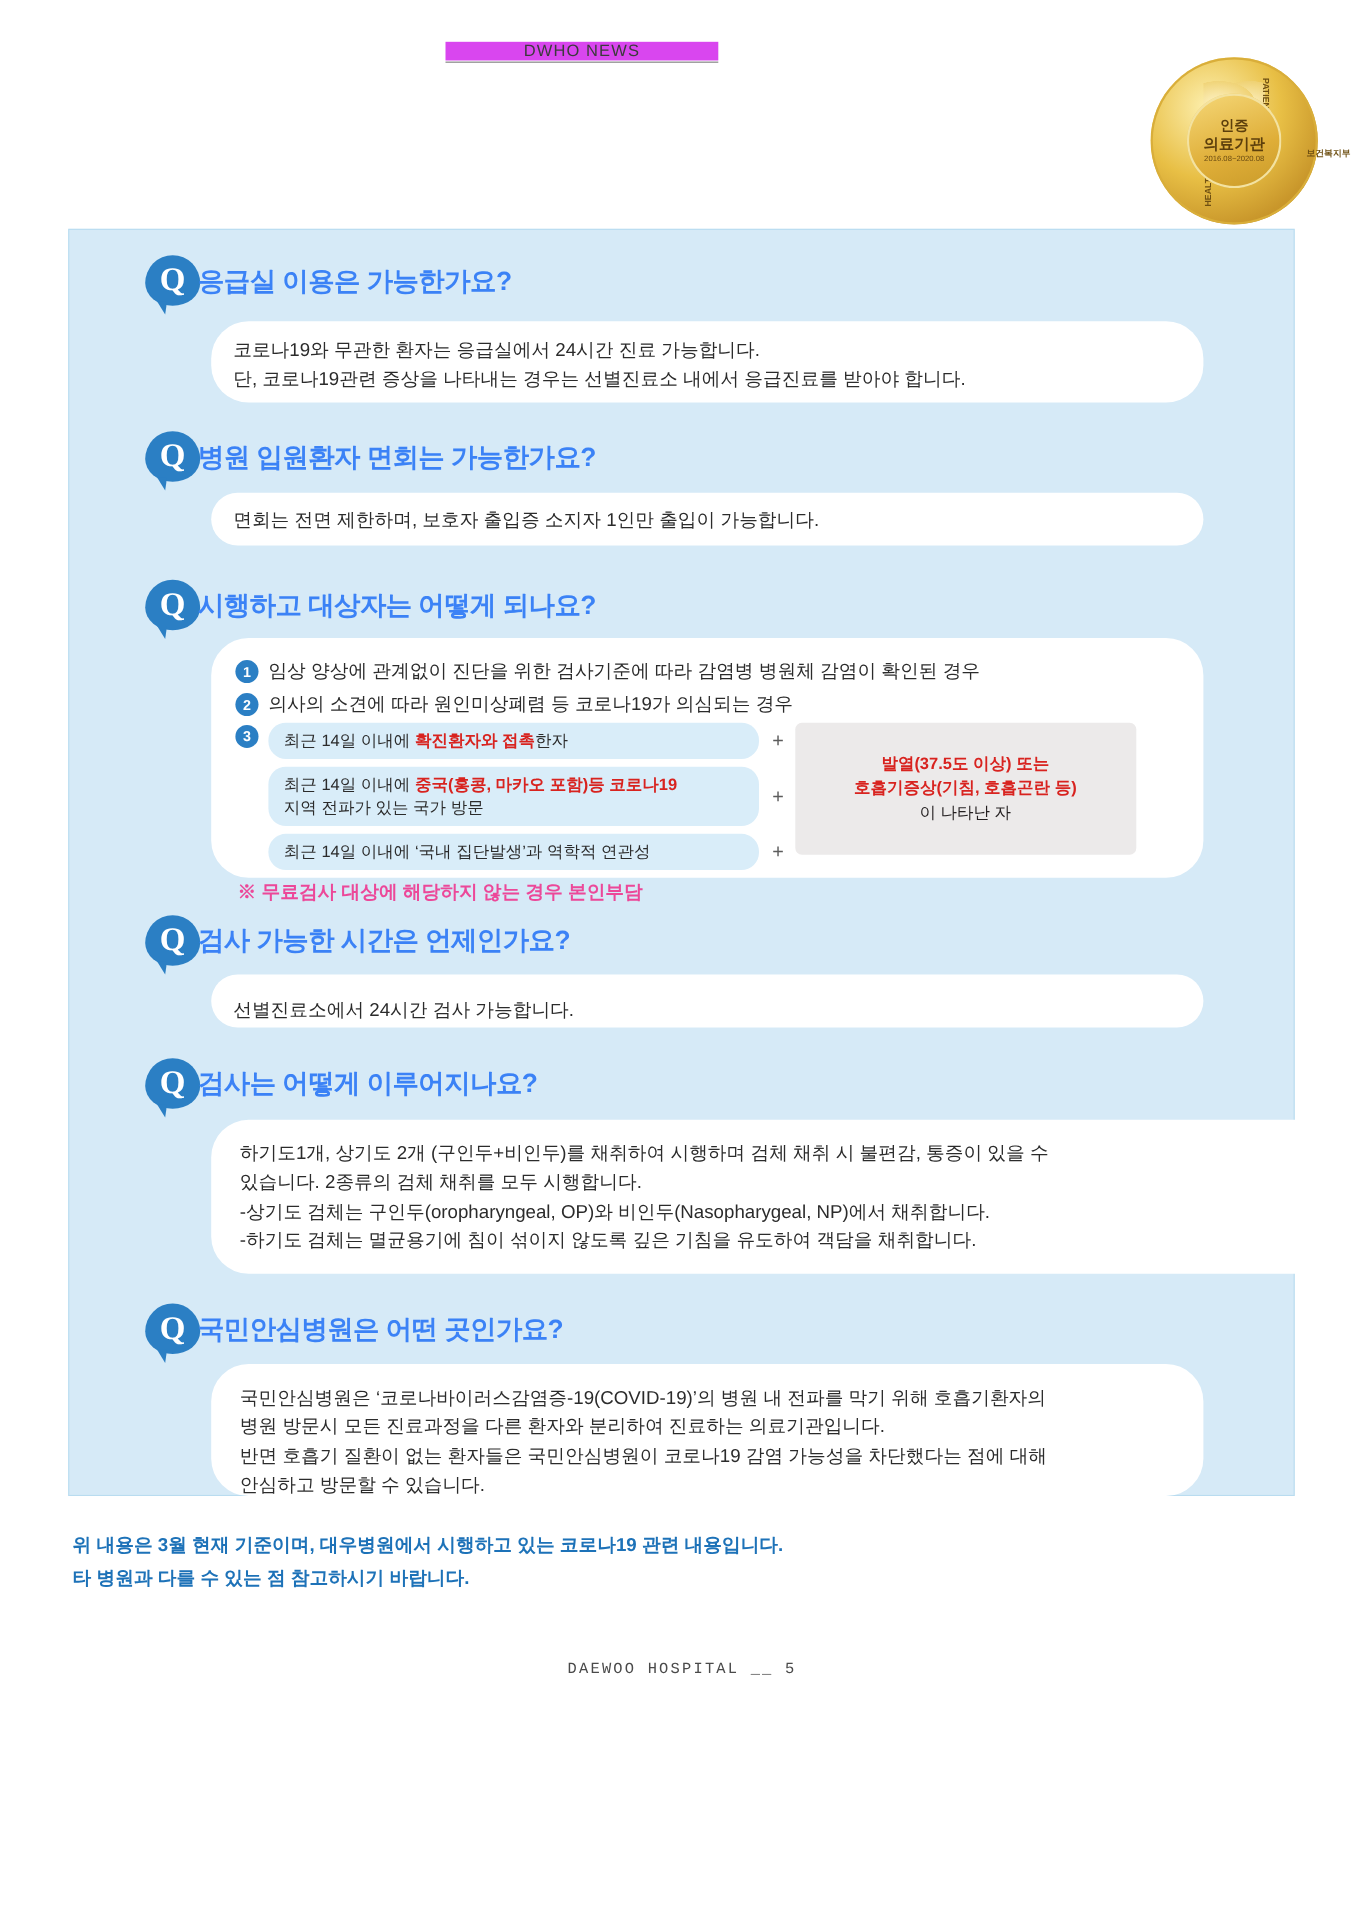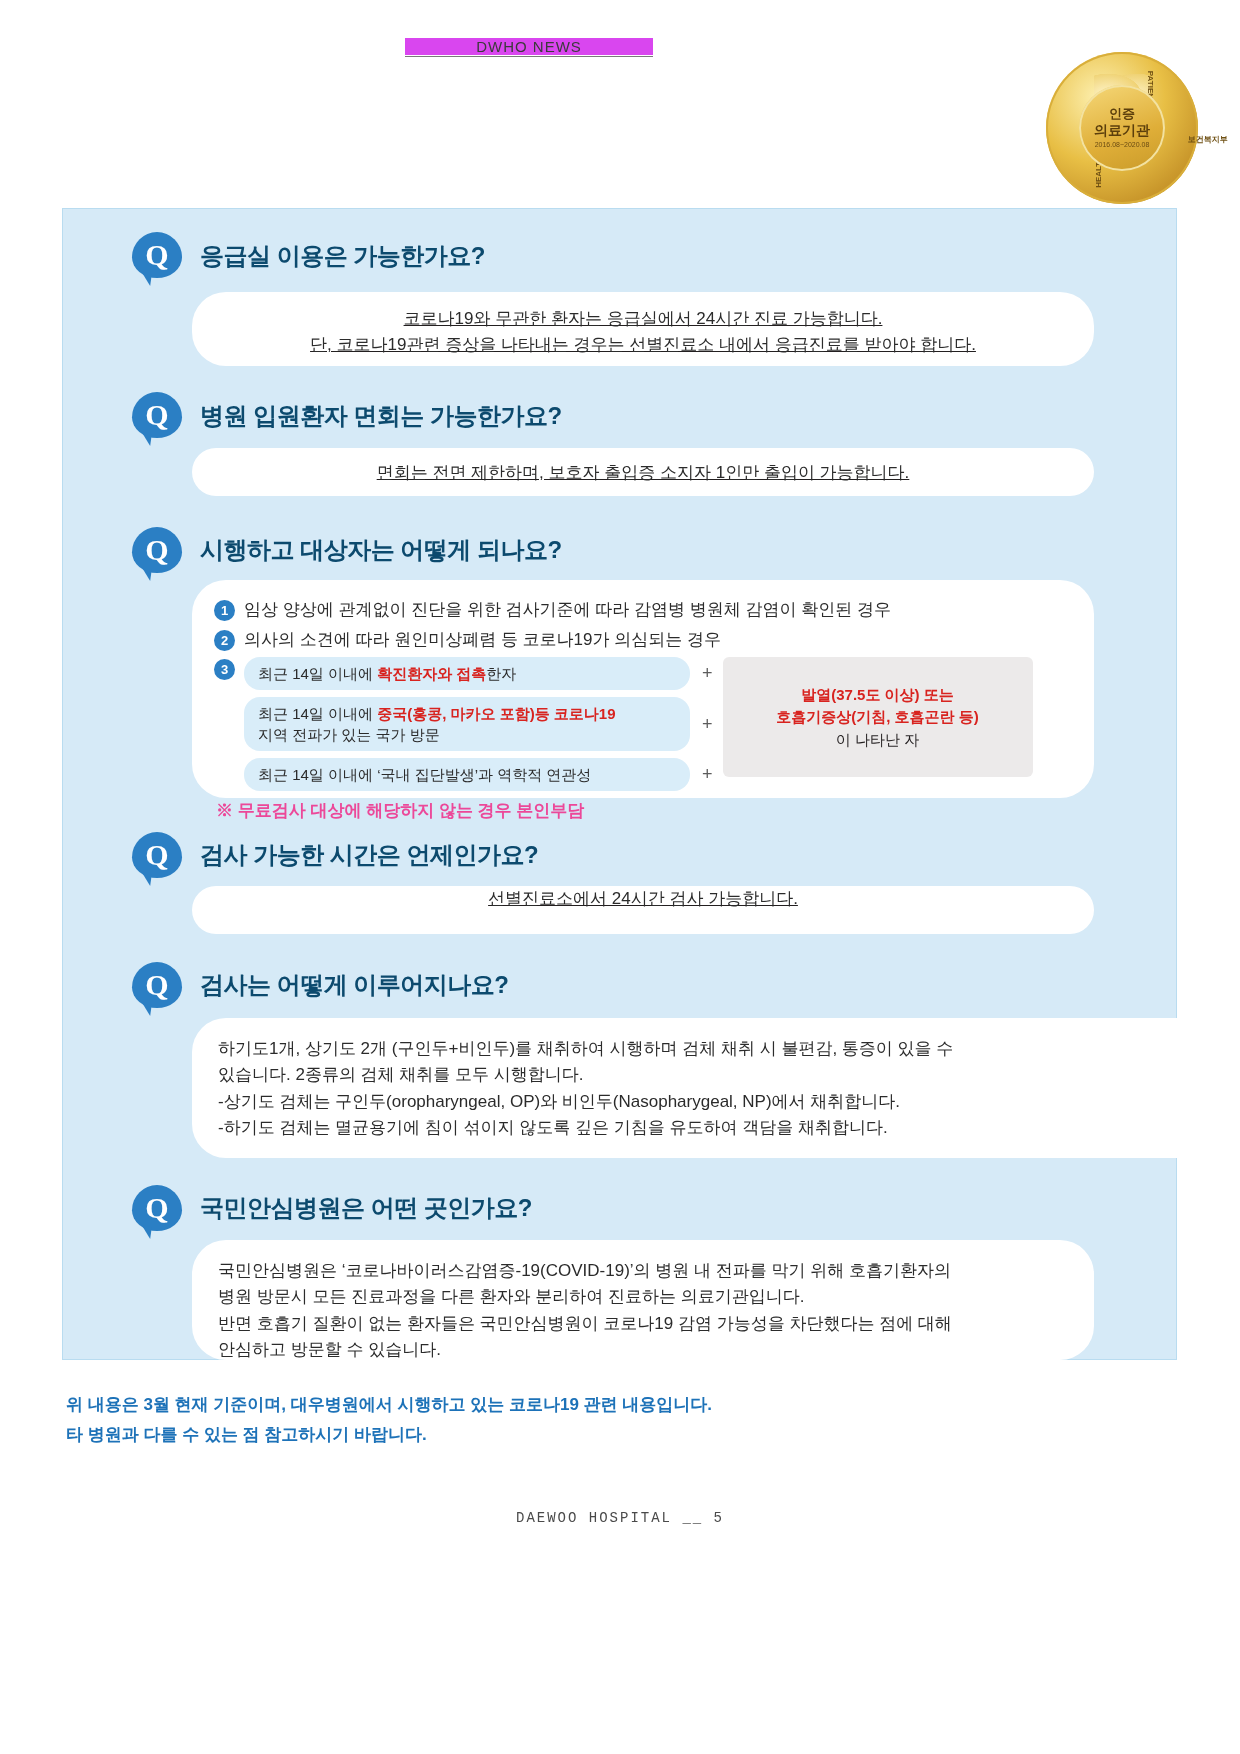--- a/index.html
+++ b/index.html
@@ -72,29 +72,29 @@
     display:flex; align-items:center; justify-content:center;
     font-family:"Liberation Serif", serif;
   }
   .qbubble:after {
     content:""; position:absolute; left:10px; bottom:-8px;
     border-left:9px solid transparent; border-right:0 solid transparent;
     border-top:12px solid #2b7fc4;
     transform:skewX(-8deg);
   }
   .qtext {
-    position:absolute; left:200px; font-size:24px; font-weight:bold; color:#0c4a6e;
+    position:absolute; left:180px; font-size:24px; font-weight:bold; color:#3b82f6;
     letter-spacing:-0.5px; white-space:nowrap;
   }
 
   .abox {
     position:absolute; background:#ffffff; border-radius:34px;
     box-sizing:border-box;
   }
-  .abox.center { text-align:center;text-decoration:underline; }
+  .abox.center { text-align:left; }
   .abox p { margin:0; font-size:17px; line-height:1.55; color:#2b2b2b; }
 
   
   .numlist { position:absolute; }
   .numitem { display:flex; align-items:flex-start; margin-bottom:5px; }
   .numcircle {
     width:21px; height:21px; border-radius:50%; background:#2b7fc4; color:#fff;
     font-size:13px; font-weight:bold; display:flex; align-items:center; justify-content:center;
     flex:0 0 21px; margin-top:2px;
   }
@@ -208,21 +208,21 @@
           </div>
         </div>
       </div>
 
       <div class="note" style="margin-top:8px; margin-left:2px;">※ 무료검사 대상에 해당하지 않는 경우 본인부담</div>
     </div>
   </div>
 
   <div class="qbubble" style="top:832px;">Q</div>
   <div class="qtext" style="top:839px;">검사 가능한 시간은 언제인가요?</div>
-  <div class="abox center" style="left:192px; top:886px; width:902px; height:48px; padding:0 20px;">
+  <div class="abox center" style="left:192px; top:886px; width:902px; height:48px; padding:20px 20px;">
     <p>선별진료소에서 24시간 검사 가능합니다.</p>
   </div>
 
   <div class="qbubble" style="top:962px;">Q</div>
   <div class="qtext" style="top:969px;">검사는 어떻게 이루어지나요?</div>
   <div class="abox" style="left:192px; top:1018px; width:1040px; height:140px; padding:18px 26px;">
     <p>하기도1개, 상기도 2개 (구인두+비인두)를 채취하여 시행하며 검체 채취 시 불편감, 통증이 있을 수</p>
     <p>있습니다. 2종류의 검체 채취를 모두 시행합니다.</p>
     <p>-상기도 검체는 구인두(oropharyngeal, OP)와 비인두(Nasopharygeal, NP)에서 채취합니다.</p>
     <p>-하기도 검체는 멸균용기에 침이 섞이지 않도록 깊은 기침을 유도하여 객담을 채취합니다.</p>

